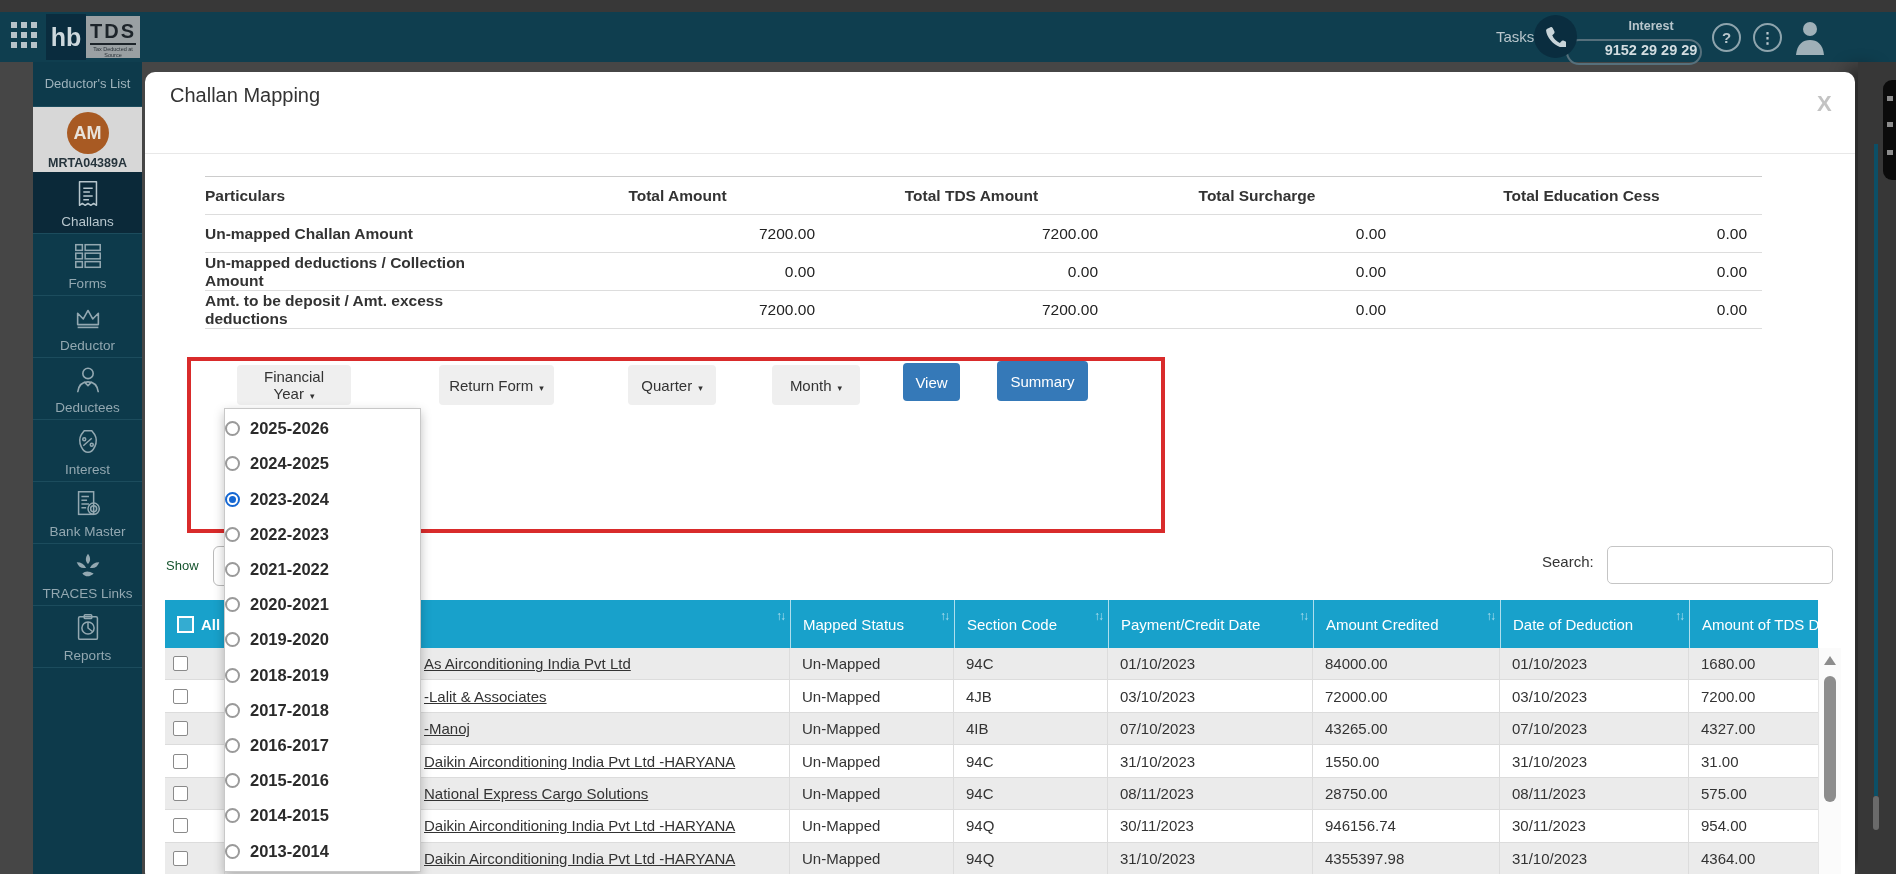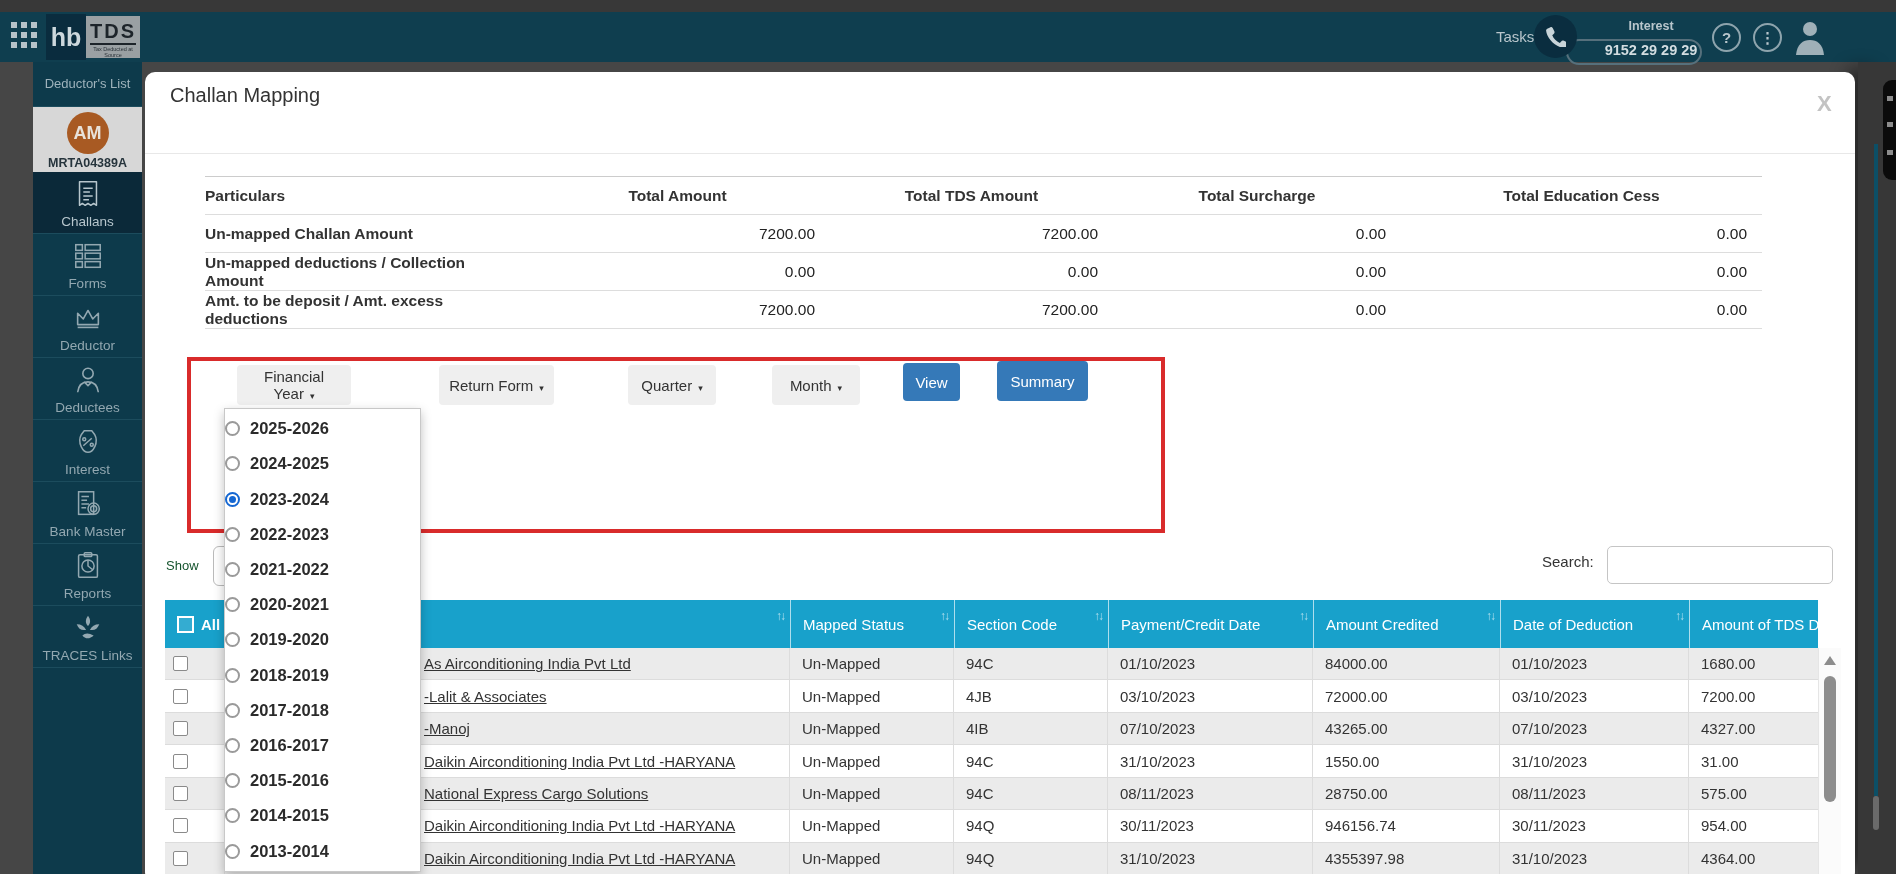--- a/index.html
+++ b/index.html
@@ -210,33 +210,33 @@
         <div class="sb-item">
     <span class="sb-icon"><svg width="32" height="32" viewBox="0 0 34 34" fill="none" stroke="currentColor" stroke-width="1.6">
               <rect x="7" y="4" width="16" height="24"></rect>
               <path d="M10 9h8M10 13h6M10 17h8M10 21h5"></path>
               <circle cx="23" cy="22" r="6"></circle>
               <circle cx="23" cy="22" r="3.2"></circle>
             </svg></span>
     <span class="sb-label">Bank Master</span>
   </div>
         <div class="sb-item">
+    <span class="sb-icon"><svg width="32" height="32" viewBox="0 0 34 34" fill="currentColor">
+              <path d="M17 4c3 4 3 8 0 11-3-3-3-7 0-11zM5 13c5 0 8 2 10 6-5 1-8-1-10-6zM29 13c-2 5-5 7-10 6 2-4 5-6 10-6zM11 25c3-3 7-3 12 0-4 4-9 4-12 0z"></path>
+            </svg></span>
+    <span class="sb-label">TRACES Links</span>
+  </div>
+        <div class="sb-item">
     <span class="sb-icon"><svg width="32" height="32" viewBox="0 0 34 34" fill="none" stroke="currentColor" stroke-width="1.6">
               <rect x="7" y="5" width="20" height="24" rx="1.5"></rect>
               <rect x="13" y="3" width="8" height="4" rx="1"></rect>
               <circle cx="17" cy="17" r="6.5"></circle>
               <path d="M17 10.5V17l5 4"></path>
             </svg></span>
     <span class="sb-label">Reports</span>
-  </div>
-        <div class="sb-item">
-    <span class="sb-icon"><svg width="32" height="32" viewBox="0 0 34 34" fill="currentColor">
-              <path d="M17 4c3 4 3 8 0 11-3-3-3-7 0-11zM5 13c5 0 8 2 10 6-5 1-8-1-10-6zM29 13c-2 5-5 7-10 6 2-4 5-6 10-6zM11 25c3-3 7-3 12 0-4 4-9 4-12 0z"></path>
-            </svg></span>
-    <span class="sb-label">TRACES Links</span>
   </div>
       </div>
   </div>
 
   <div class="rightstrip">
     <div class="teal-line"></div>
     <div class="gray-stub"></div>
   </div>
   <div class="blackwidget">
     <i style="top:16px"></i>

